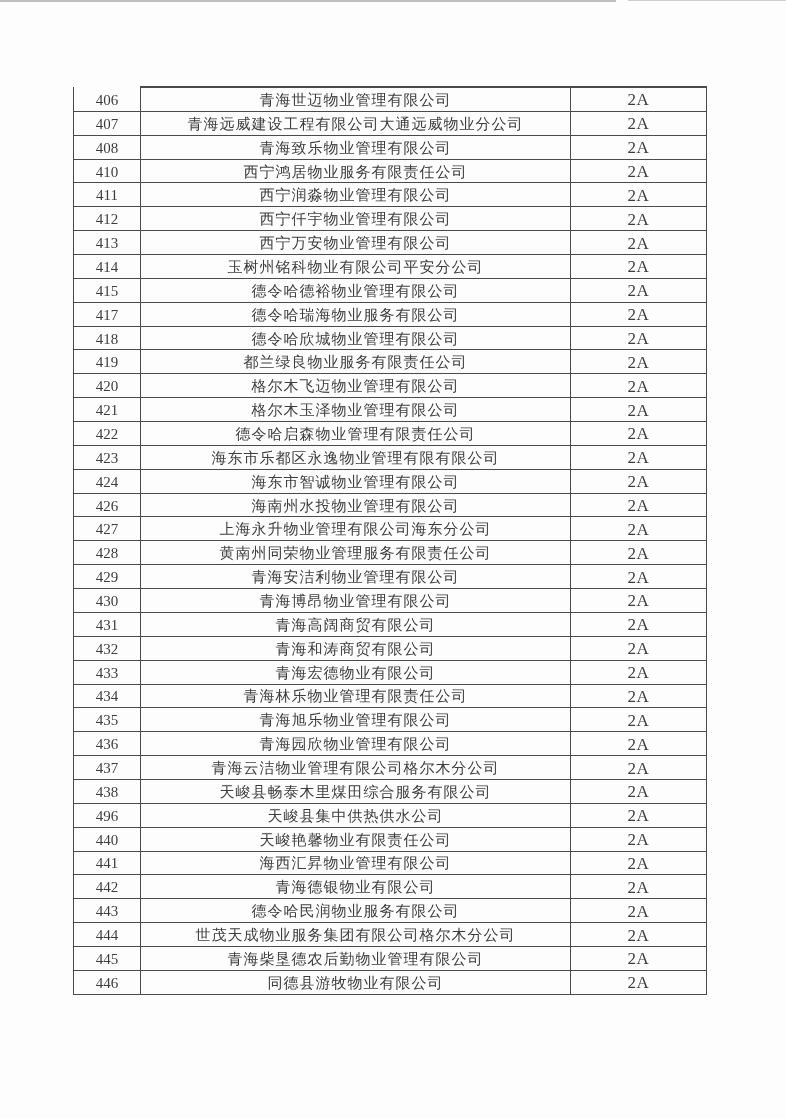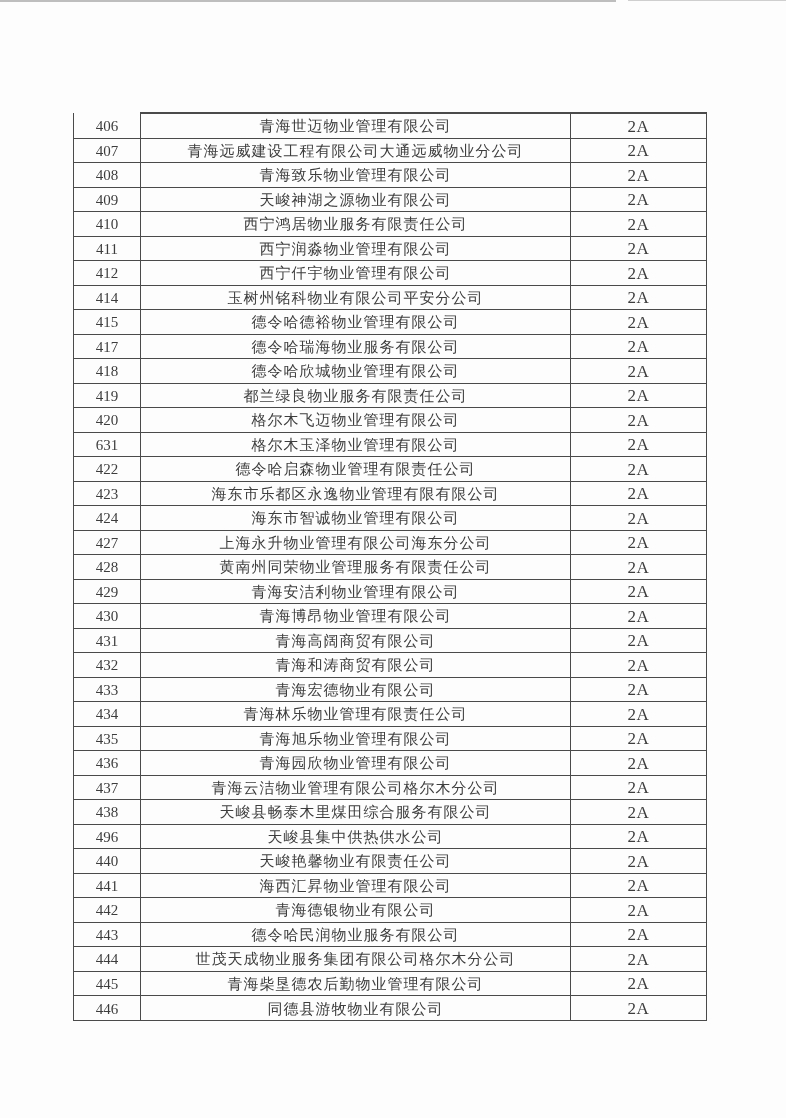--- a/index.html
+++ b/index.html
@@ -24,21 +24,21 @@
   }
   .scan-edge-b {
     position: absolute;
     top: 0; left: 628px;
     width: 158px; height: 1px;
     background: #cfcfcf;
   }
   table.doc-table {
     position: absolute;
     left: 73px;
-    top: 112px;
+    top: 86px;
     width: 633px;
     height: 909px;
     border-collapse: collapse;
     table-layout: fixed;
   }
   .doc-table td {
     border: 1px solid #4a4a4a;
     text-align: center;
     vertical-align: middle;
     color: #3d3d3d;
@@ -77,40 +77,40 @@
         <td class="c-no">407</td>
         <td class="c-name">青海远威建设工程有限公司大通远威物业分公司</td>
         <td class="c-rating">2A</td>
       </tr>
       <tr>
         <td class="c-no">408</td>
         <td class="c-name">青海致乐物业管理有限公司</td>
         <td class="c-rating">2A</td>
       </tr>
       <tr>
-        <td class="c-no">409</td>
-        <td class="c-name">天峻神湖之源物业有限公司</td>
-        <td class="c-rating">2A</td>
-      </tr>
-      <tr>
         <td class="c-no">410</td>
         <td class="c-name">西宁鸿居物业服务有限责任公司</td>
         <td class="c-rating">2A</td>
       </tr>
       <tr>
         <td class="c-no">411</td>
         <td class="c-name">西宁润淼物业管理有限公司</td>
         <td class="c-rating">2A</td>
       </tr>
       <tr>
         <td class="c-no">412</td>
         <td class="c-name">西宁仟宇物业管理有限公司</td>
         <td class="c-rating">2A</td>
       </tr>
       <tr>
+        <td class="c-no">413</td>
+        <td class="c-name">西宁万安物业管理有限公司</td>
+        <td class="c-rating">2A</td>
+      </tr>
+      <tr>
         <td class="c-no">414</td>
         <td class="c-name">玉树州铭科物业有限公司平安分公司</td>
         <td class="c-rating">2A</td>
       </tr>
       <tr>
         <td class="c-no">415</td>
         <td class="c-name">德令哈德裕物业管理有限公司</td>
         <td class="c-rating">2A</td>
       </tr>
       <tr>
@@ -127,37 +127,42 @@
         <td class="c-no">419</td>
         <td class="c-name">都兰绿良物业服务有限责任公司</td>
         <td class="c-rating">2A</td>
       </tr>
       <tr>
         <td class="c-no">420</td>
         <td class="c-name">格尔木飞迈物业管理有限公司</td>
         <td class="c-rating">2A</td>
       </tr>
       <tr>
-        <td class="c-no">631</td>
+        <td class="c-no">421</td>
         <td class="c-name">格尔木玉泽物业管理有限公司</td>
         <td class="c-rating">2A</td>
       </tr>
       <tr>
         <td class="c-no">422</td>
         <td class="c-name">德令哈启森物业管理有限责任公司</td>
         <td class="c-rating">2A</td>
       </tr>
       <tr>
         <td class="c-no">423</td>
         <td class="c-name">海东市乐都区永逸物业管理有限有限公司</td>
         <td class="c-rating">2A</td>
       </tr>
       <tr>
         <td class="c-no">424</td>
         <td class="c-name">海东市智诚物业管理有限公司</td>
+        <td class="c-rating">2A</td>
+      </tr>
+      <tr>
+        <td class="c-no">426</td>
+        <td class="c-name">海南州水投物业管理有限公司</td>
         <td class="c-rating">2A</td>
       </tr>
       <tr>
         <td class="c-no">427</td>
         <td class="c-name">上海永升物业管理有限公司海东分公司</td>
         <td class="c-rating">2A</td>
       </tr>
       <tr>
         <td class="c-no">428</td>
         <td class="c-name">黄南州同荣物业管理服务有限责任公司</td>

